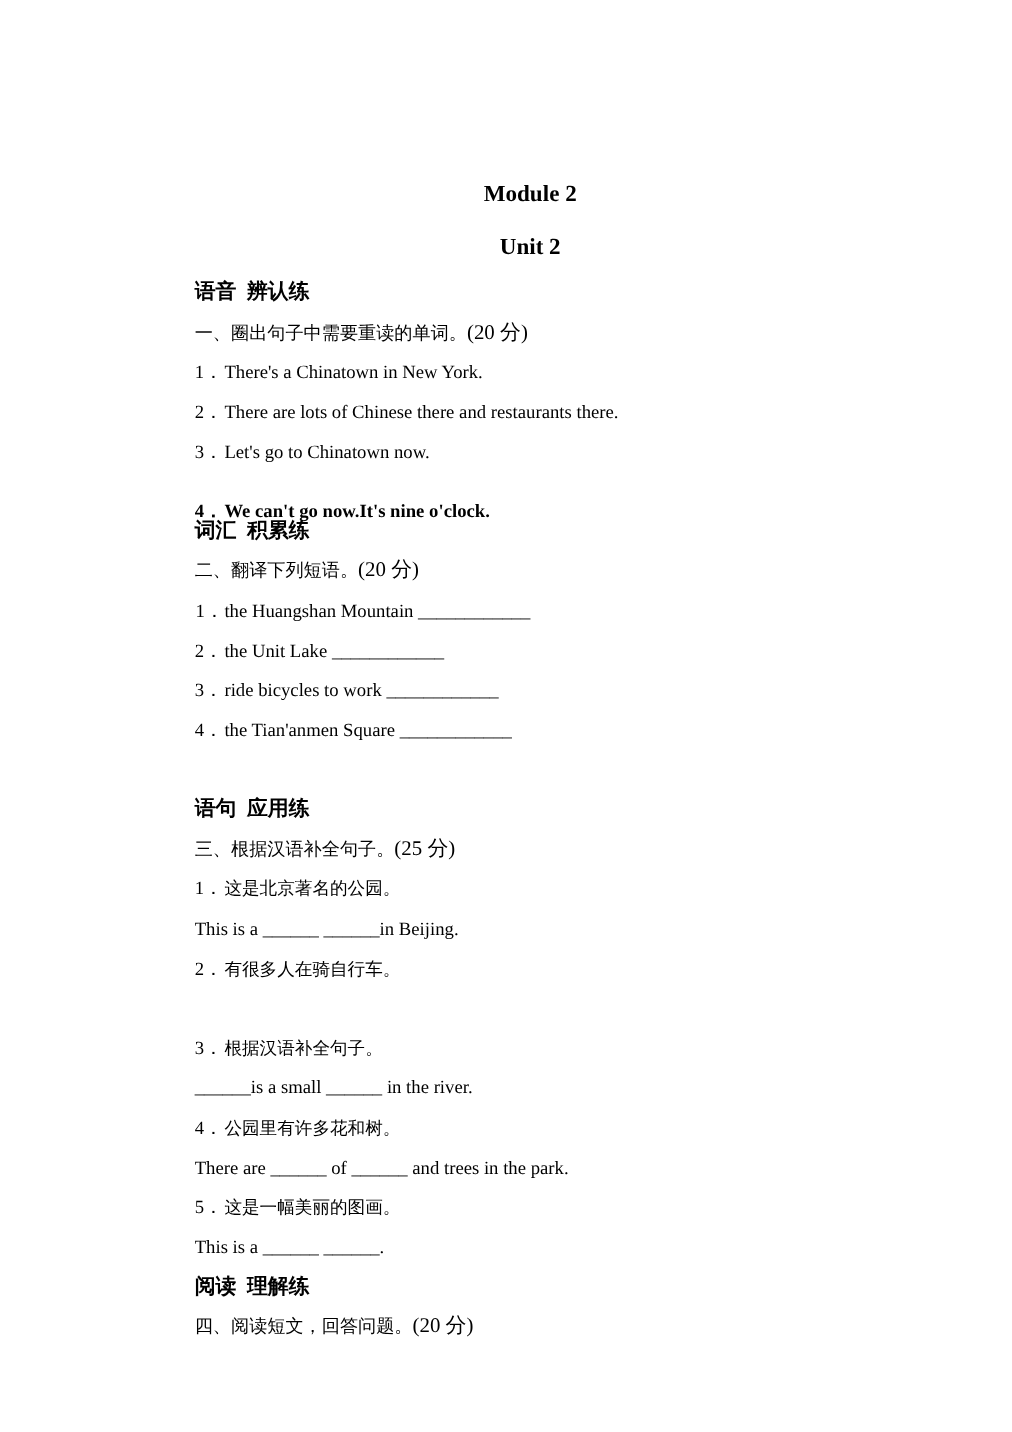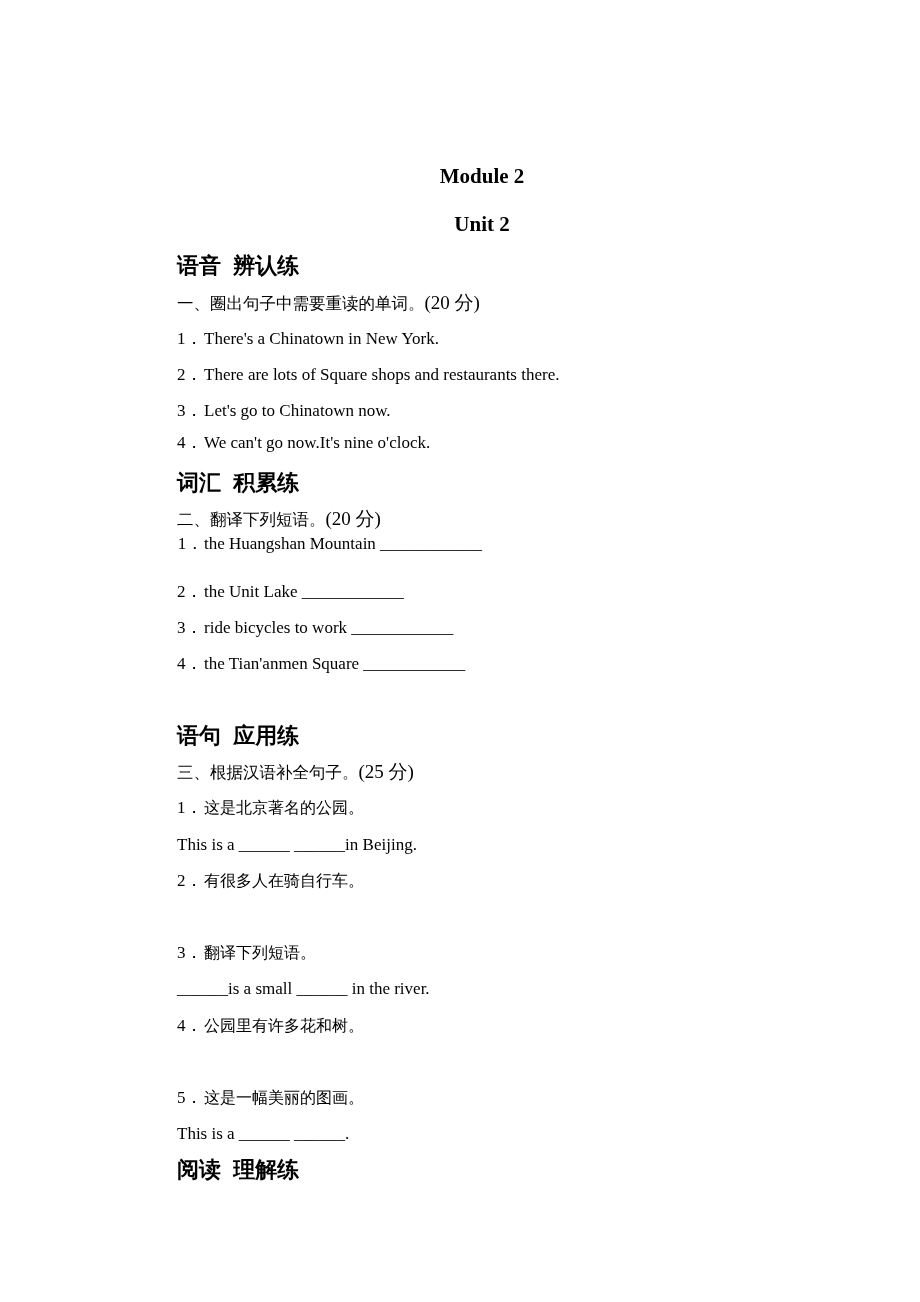--- a/index.html
+++ b/index.html
@@ -34,23 +34,23 @@
     }
     .line {
       position: absolute;
       left: 177px;
       white-space: pre;
       font-size: 17px;
       line-height: 20px;
       font-family: "Liberation Serif", "DejaVu Serif", serif;
     }
     .heading {
-      font-family: Liberation Sans, sans-serif;
+      font-family: Liberation Serif, serif;
       font-weight: bold;
-      font-size: 22px;
+      font-size: 19px;
     }
     .instr {
       font-family: "DejaVu Sans", "Liberation Serif", serif;
       font-size: 16.5px;
     }
     .instr .pts {
       font-family: "Liberation Serif", serif;
       font-size: 19px;
     }
     .num {
@@ -67,42 +67,44 @@
 <body>
 
 <div class="page">
 
   <div class="title" style="top:124px;">Module 2</div>
   <div class="title" style="top:172px;">Unit 2</div>
 
   <div class="line heading" style="top:216px;">语音  辨认练</div>
   <div class="line instr" style="top:253px;"><span>一、圈出句子中需要重读的单词。</span><span class="pts">(20 分)</span></div>
   <div class="line" style="top:289px;"><span class="num">1．</span><span>There's a Chinatown in New York.</span></div>
-  <div class="line" style="top:325px;"><span class="num">2．</span><span>There are lots of Square shops and restaurants there.</span></div>
+  <div class="line" style="top:325px;"><span class="num">2．</span><span>There are lots of Chinese there and restaurants there.</span></div>
   <div class="line" style="top:361px;"><span class="num">3．</span><span>Let's go to Chinatown now.</span></div>
-  <div class="line" style="top:393px;"><span class="num">4．</span><span>We can't go now.It's nine o'clock.</span></div>
+  <div class="line" style="top:415px;font-weight:bold;"><span class="num">4．</span><span>We can't go now.It's nine o'clock.</span></div>
 
   <div class="line heading" style="top:433px;">词汇  积累练</div>
   <div class="line instr" style="top:469px;"><span>二、翻译下列短语。</span><span class="pts">(20 分)</span></div>
-  <div class="line" style="top:494px;text-align:center;"><span class="num">1．</span><span>the Huangshan Mountain ____________</span></div>
+  <div class="line" style="top:506px;text-align:center;"><span class="num">1．</span><span>the Huangshan Mountain ____________</span></div>
   <div class="line" style="top:542px;"><span class="num">2．</span><span>the Unit Lake ____________</span></div>
   <div class="line" style="top:578px;"><span class="num">3．</span><span>ride bicycles to work ____________</span></div>
   <div class="line" style="top:614px;"><span class="num">4．</span><span>the Tian'anmen Square ____________</span></div>
 
   <div class="line heading" style="top:686px;">语句  应用练</div>
   <div class="line instr" style="top:722px;"><span>三、根据汉语补全句子。</span><span class="pts">(25 分)</span></div>
 
   <div class="line" style="top:758px;"><span class="num">1．</span><span class="zh">这是北京著名的公园。</span></div>
   <div class="line" style="top:795px;">This is a ______ ______in Beijing.</div>
 
   <div class="line" style="top:831px;"><span class="num">2．</span><span class="zh">有很多人在骑自行车。</span></div>
 
-  <div class="line" style="top:903px;"><span class="num">3．</span><span class="zh">翻译下列短语。</span></div>
+  <div class="line" style="top:903px;"><span class="num">3．</span><span class="zh">根据汉语补全句子。</span></div>
   <div class="line" style="top:939px;">______is a small ______ in the river.</div>
 
   <div class="line" style="top:976px;"><span class="num">4．</span><span class="zh">公园里有许多花和树。</span></div>
+  <div class="line" style="top:1012px;">There are ______ of ______ and trees in the park.</div>
 
   <div class="line" style="top:1048px;"><span class="num">5．</span><span class="zh">这是一幅美丽的图画。</span></div>
   <div class="line" style="top:1084px;">This is a ______ ______.</div>
 
   <div class="line heading" style="top:1120px;">阅读  理解练</div>
+  <div class="line instr" style="top:1156px;"><span>四、阅读短文，回答问题。</span><span class="pts">(20 分)</span></div>
 
 </div>
 
 </body></html>

